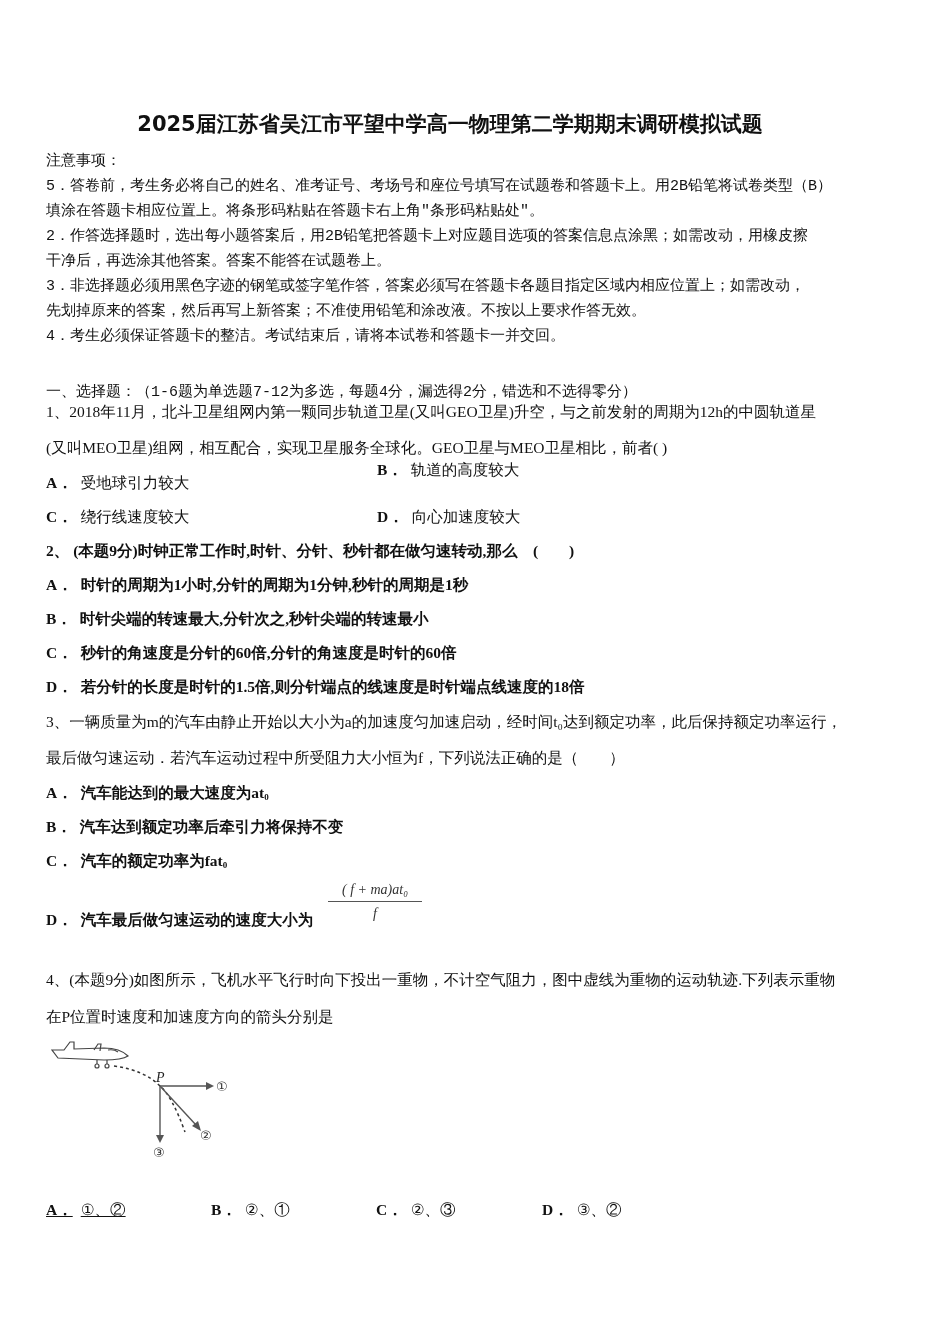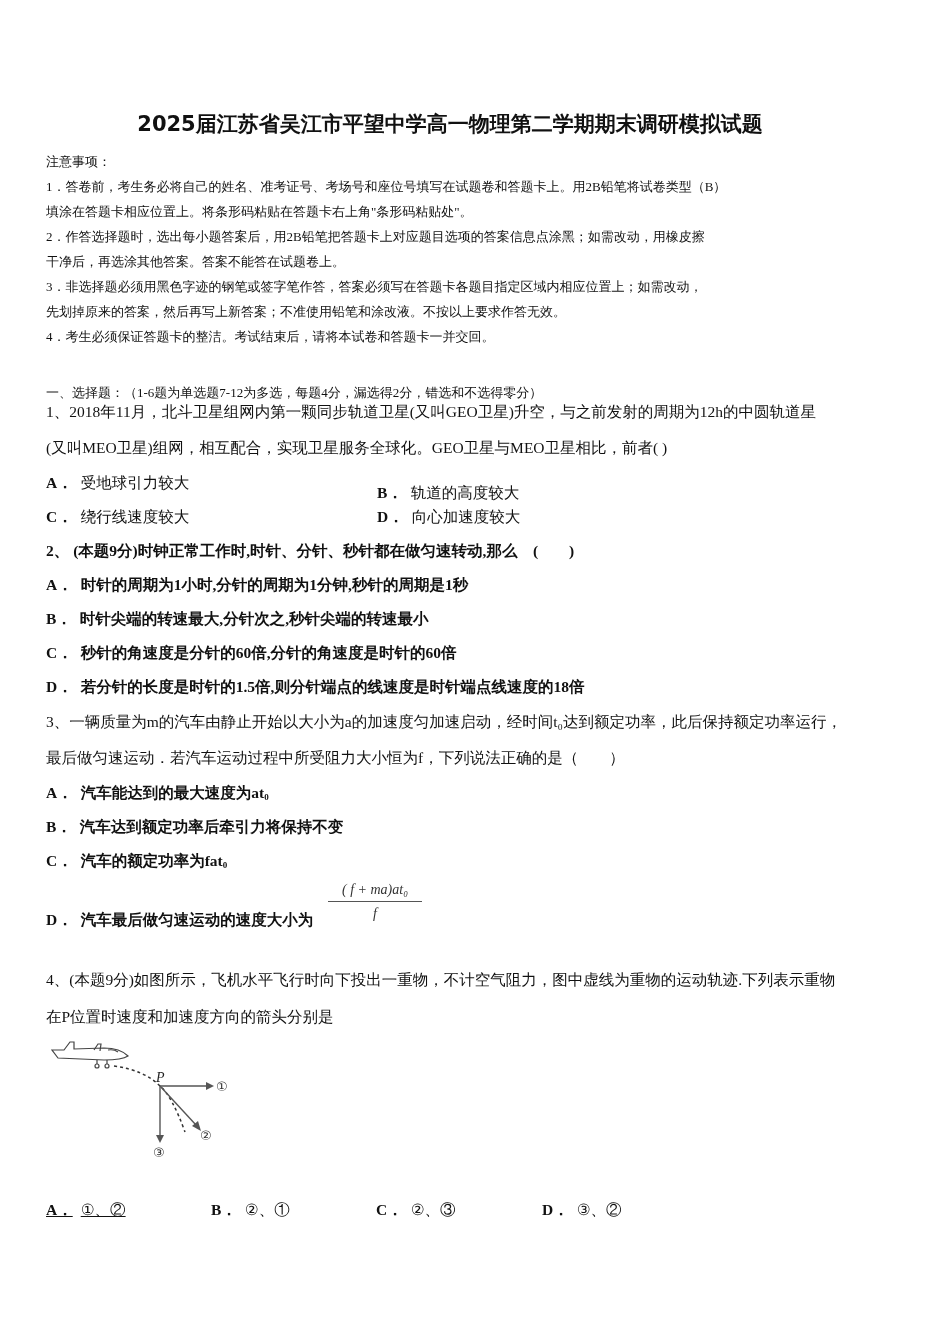--- a/index.html
+++ b/index.html
@@ -6,56 +6,56 @@
   body { width: 950px; height: 1344px; position: relative; overflow: hidden; color: #111; }
   .page { position: absolute; left: 0; top: 0; width: 950px; height: 1344px; }
   .title {
     position: absolute; left: 0; top: 110px; width: 900px; text-align: center;
     font-family: "DejaVu Sans", sans-serif; font-weight: bold; font-size: 21px; letter-spacing: 0px;
   }
   .line {
     position: absolute; left: 46px; white-space: nowrap;
     font-family: "DejaVu Serif", serif; font-size: 15px; line-height: 20px;
   }
-  .notice { font-family: Liberation Serif, serif; font-size: 13px; }
+  .notice { font-family: Liberation Mono, monospace; font-size: 15px; }
   .q { font-family: "Liberation Serif", serif; font-size: 15.5px; font-weight: bold; }
   .opt { font-family: "Liberation Serif", serif; font-size: 15.5px; font-weight: bold; }
   .opt .lab { margin-right: 8px; }
   .opt .txt { font-weight: normal; }
   sub { font-size: 9px; vertical-align: -2px; }
   .frac { position: absolute; left: 328px; top: 882px; width: 94px; text-align: center;
           font-family: "Liberation Serif", serif; font-style: italic; font-size: 14px; color: #333; }
   .frac .num { display: block; border-bottom: 1px solid #555; padding-bottom: 3px; }
   .frac .den { display: block; padding-top: 4px; }
   .figure { position: absolute; left: 44px; top: 1036px; width: 200px; height: 135px; }
 </style>
 </head>
 <body>
 
 <div class="page">
 
   <div class="title">2025届江苏省吴江市平望中学高一物理第二学期期末调研模拟试题</div>
 
   <div class="line notice" style="top:152px;">注意事项：</div>
-  <div class="line notice" style="top:177px;">1．答卷前，考生务必将自己的姓名、准考证号、考场号和座位号填写在试题卷和答题卡上。用2B铅笔将试卷类型（B）</div>
+  <div class="line notice" style="top:177px;">5．答卷前，考生务必将自己的姓名、准考证号、考场号和座位号填写在试题卷和答题卡上。用2B铅笔将试卷类型（B）</div>
   <div class="line notice" style="top:202px;">填涂在答题卡相应位置上。将条形码粘贴在答题卡右上角"条形码粘贴处"。</div>
   <div class="line notice" style="top:227px;">2．作答选择题时，选出每小题答案后，用2B铅笔把答题卡上对应题目选项的答案信息点涂黑；如需改动，用橡皮擦</div>
   <div class="line notice" style="top:252px;">干净后，再选涂其他答案。答案不能答在试题卷上。</div>
   <div class="line notice" style="top:277px;">3．非选择题必须用黑色字迹的钢笔或签字笔作答，答案必须写在答题卡各题目指定区域内相应位置上；如需改动，</div>
   <div class="line notice" style="top:302px;text-align:center;">先划掉原来的答案，然后再写上新答案；不准使用铅笔和涂改液。不按以上要求作答无效。</div>
   <div class="line notice" style="top:327px;">4．考生必须保证答题卡的整洁。考试结束后，请将本试卷和答题卡一并交回。</div>
 
   <div class="line notice" style="top:375px;margin-top:8px;">一、选择题：（1-6题为单选题7-12为多选，每题4分，漏选得2分，错选和不选得零分）</div>
 
   <div class="line q" style="top:402px; font-weight:normal;">1、2018年11月，北斗卫星组网内第一颗同步轨道卫星(又叫GEO卫星)升空，与之前发射的周期为12h的中圆轨道星</div>
   <div class="line q" style="top:438px; font-weight:normal;">(又叫MEO卫星)组网，相互配合，实现卫星服务全球化。GEO卫星与MEO卫星相比，前者(   )</div>
   <div class="line opt" style="top:473px;">
     <span class="lab">A．</span><span class="txt">受地球引力较大</span>
   </div>
-  <div class="line opt" style="top:483px; left:377px;">
+  <div class="line opt" style="top:460px; left:377px;">
     <span class="lab">B．</span><span class="txt">轨道的高度较大</span>
   </div>
   <div class="line opt" style="top:507px;">
     <span class="lab">C．</span><span class="txt">绕行线速度较大</span>
   </div>
   <div class="line opt" style="top:507px; left:377px;">
     <span class="lab">D．</span><span class="txt">向心加速度较大</span>
   </div>
 
   <div class="line q" style="top:541px;">2、 (本题9分)时钟正常工作时,时针、分针、秒针都在做匀速转动,那么　(　　)</div>

